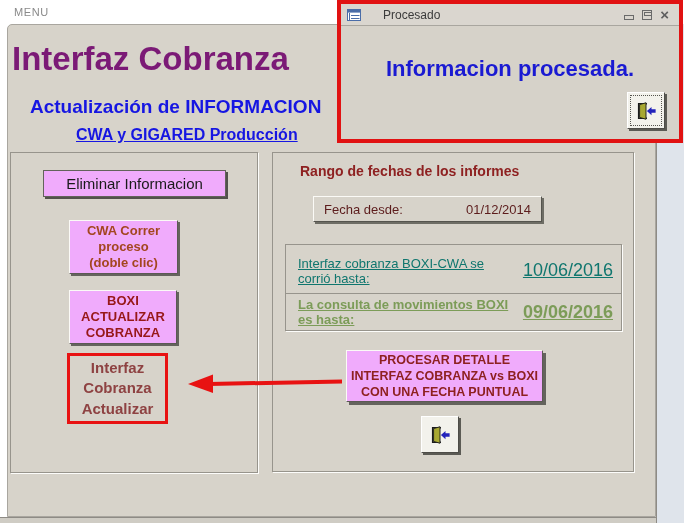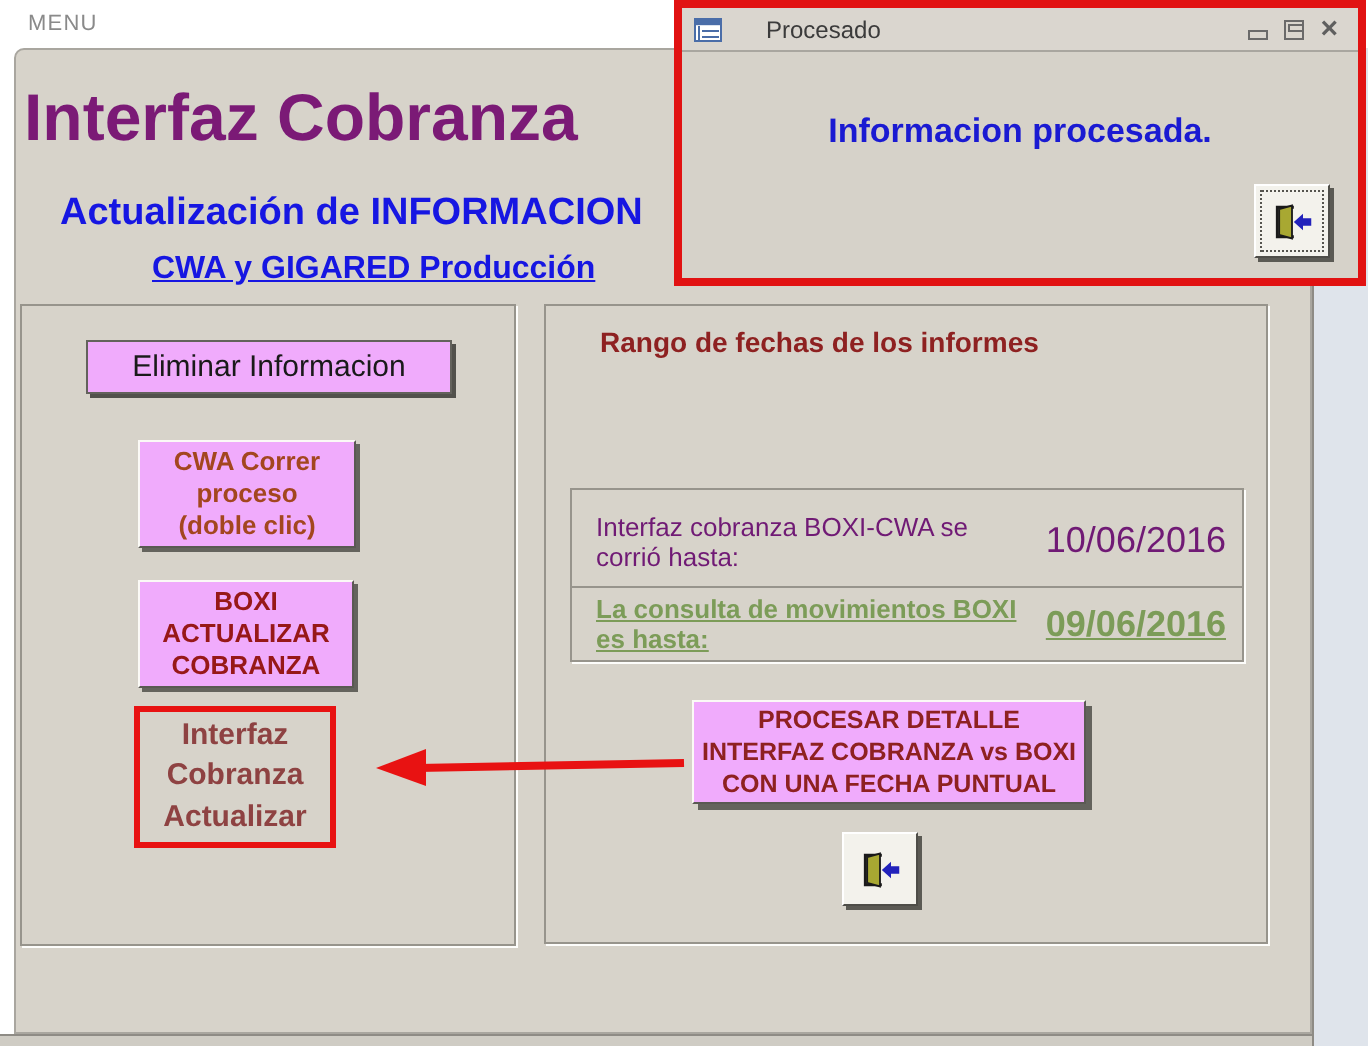--- a/index.html
+++ b/index.html
@@ -43,21 +43,21 @@
   .rp-heading { position:absolute; left:300px; top:163px; font-size:14px; font-weight:700; color:#8e2121; }
 
   .fecha-box { position:absolute; left:313px; top:196px; width:229px; height:26px;
                background:#d7d3ca; border:1px solid; border-color:#fbfaf6 #55544e #55544e #fbfaf6;
                box-shadow:2px 2px 0 #6e6d65; display:flex; align-items:center; justify-content:space-between;
                padding:0 10px 0 10px; font-size:13px; color:#5c1c1c; cursor:text; }
 
   .info-box { position:absolute; left:285px; width:337px; background:#d7d3ca;
               border:1px solid #97948c; box-shadow:1px 1px 0 #fdfdfb;
               display:flex; align-items:center; padding:0 8px 0 12px; }
-  .info-blue  { top:244px; height:53px; color:#701a75; font-size:13px; }
+  .info-blue  { top:244px; height:53px; color:#0f766e; font-size:13px;text-decoration:underline; }
   .info-green { top:293px; height:38px; color:#7c9c58; font-size:13px; font-weight:700;text-decoration:underline; }
   .info-box .val { margin-left:8px; font-size:18px; white-space:nowrap; }
 
   .procesar-btn { left:346px; top:350px; width:197px; height:52px; font-size:12.5px; font-weight:700;
                   color:#8e2121; line-height:1.3; box-shadow:3px 3px 0 #64635d; }
 
   .exit-btn { position:absolute; width:38px; height:37px; background:#f3f2ec; cursor:pointer;
               border:1px solid; border-color:#ffffff #4e4d48 #4e4d48 #ffffff; box-shadow:2px 2px 0 #5b5a54;
               display:flex; align-items:center; justify-content:center; }
   .exit-form { left:421px; top:416px; }
@@ -71,21 +71,21 @@
   .dialog { position:absolute; inset:0; }
   .dlg-titlebar { position:absolute; left:0; top:0; right:0; height:22px; background:#dad6cf;
                   border-bottom:1px solid #a9a69f; display:flex; align-items:center; padding:0 6px; }
   .dlg-title { font-size:12px; color:#3b3b3b; margin-left:22px; flex:1; }
   .dlg-controls { display:flex; align-items:center; gap:8px; margin-right:4px; }
   .glyph-min { width:10px; height:5px; border:1px solid #6a6a6a; margin-top:5px; }
   .glyph-restore { position:relative; width:10px; height:10px; border:1px solid #6a6a6a; }
   .glyph-restore::after { content:""; position:absolute; left:1px; top:1px; width:6px; height:2px; border:1px solid #6a6a6a; }
   .glyph-close { font-size:15px; font-weight:700; color:#5f5f5f; line-height:10px; }
   .dlg-body { position:absolute; left:0; top:22px; right:0; bottom:0; background:#d6d2c9; }
-  .dlg-msg { position:absolute; left:0; right:0; top:30px; text-align:center; font-size:17px; font-weight:700; color:#1a1ad2; }
+  .dlg-msg { position:absolute; left:0; right:0; top:30px; text-align:center; font-size:22px; font-weight:700; color:#1a1ad2; }
 
   .door-svg { width:22px; height:20px; }
 </style>
 </head>
 <body>
 
 <div class="stage">
 
   <div class="tabstrip">
     <span class="menu-tab">MENU</span>
@@ -122,20 +122,24 @@
       <div>Interfaz</div>
       <div>Cobranza</div>
       <div>Actualizar</div>
     </div>
   </div>
 
   <div class="panel right-panel"></div>
 
   <div class="rp-heading">Rango de fechas de los informes</div>
 
+  <div class="fecha-box">
+    <span>Fecha desde:</span>
+    <span>01/12/2014</span>
+  </div>
 
   <div class="info-box info-blue">
     <span>Interfaz cobranza BOXI-CWA se corrió hasta:</span>
     <span class="val">10/06/2016</span>
   </div>
 
   <div class="info-box info-green">
     <span>La consulta de movimientos BOXI es hasta:</span>
     <span class="val">09/06/2016</span>
   </div>

